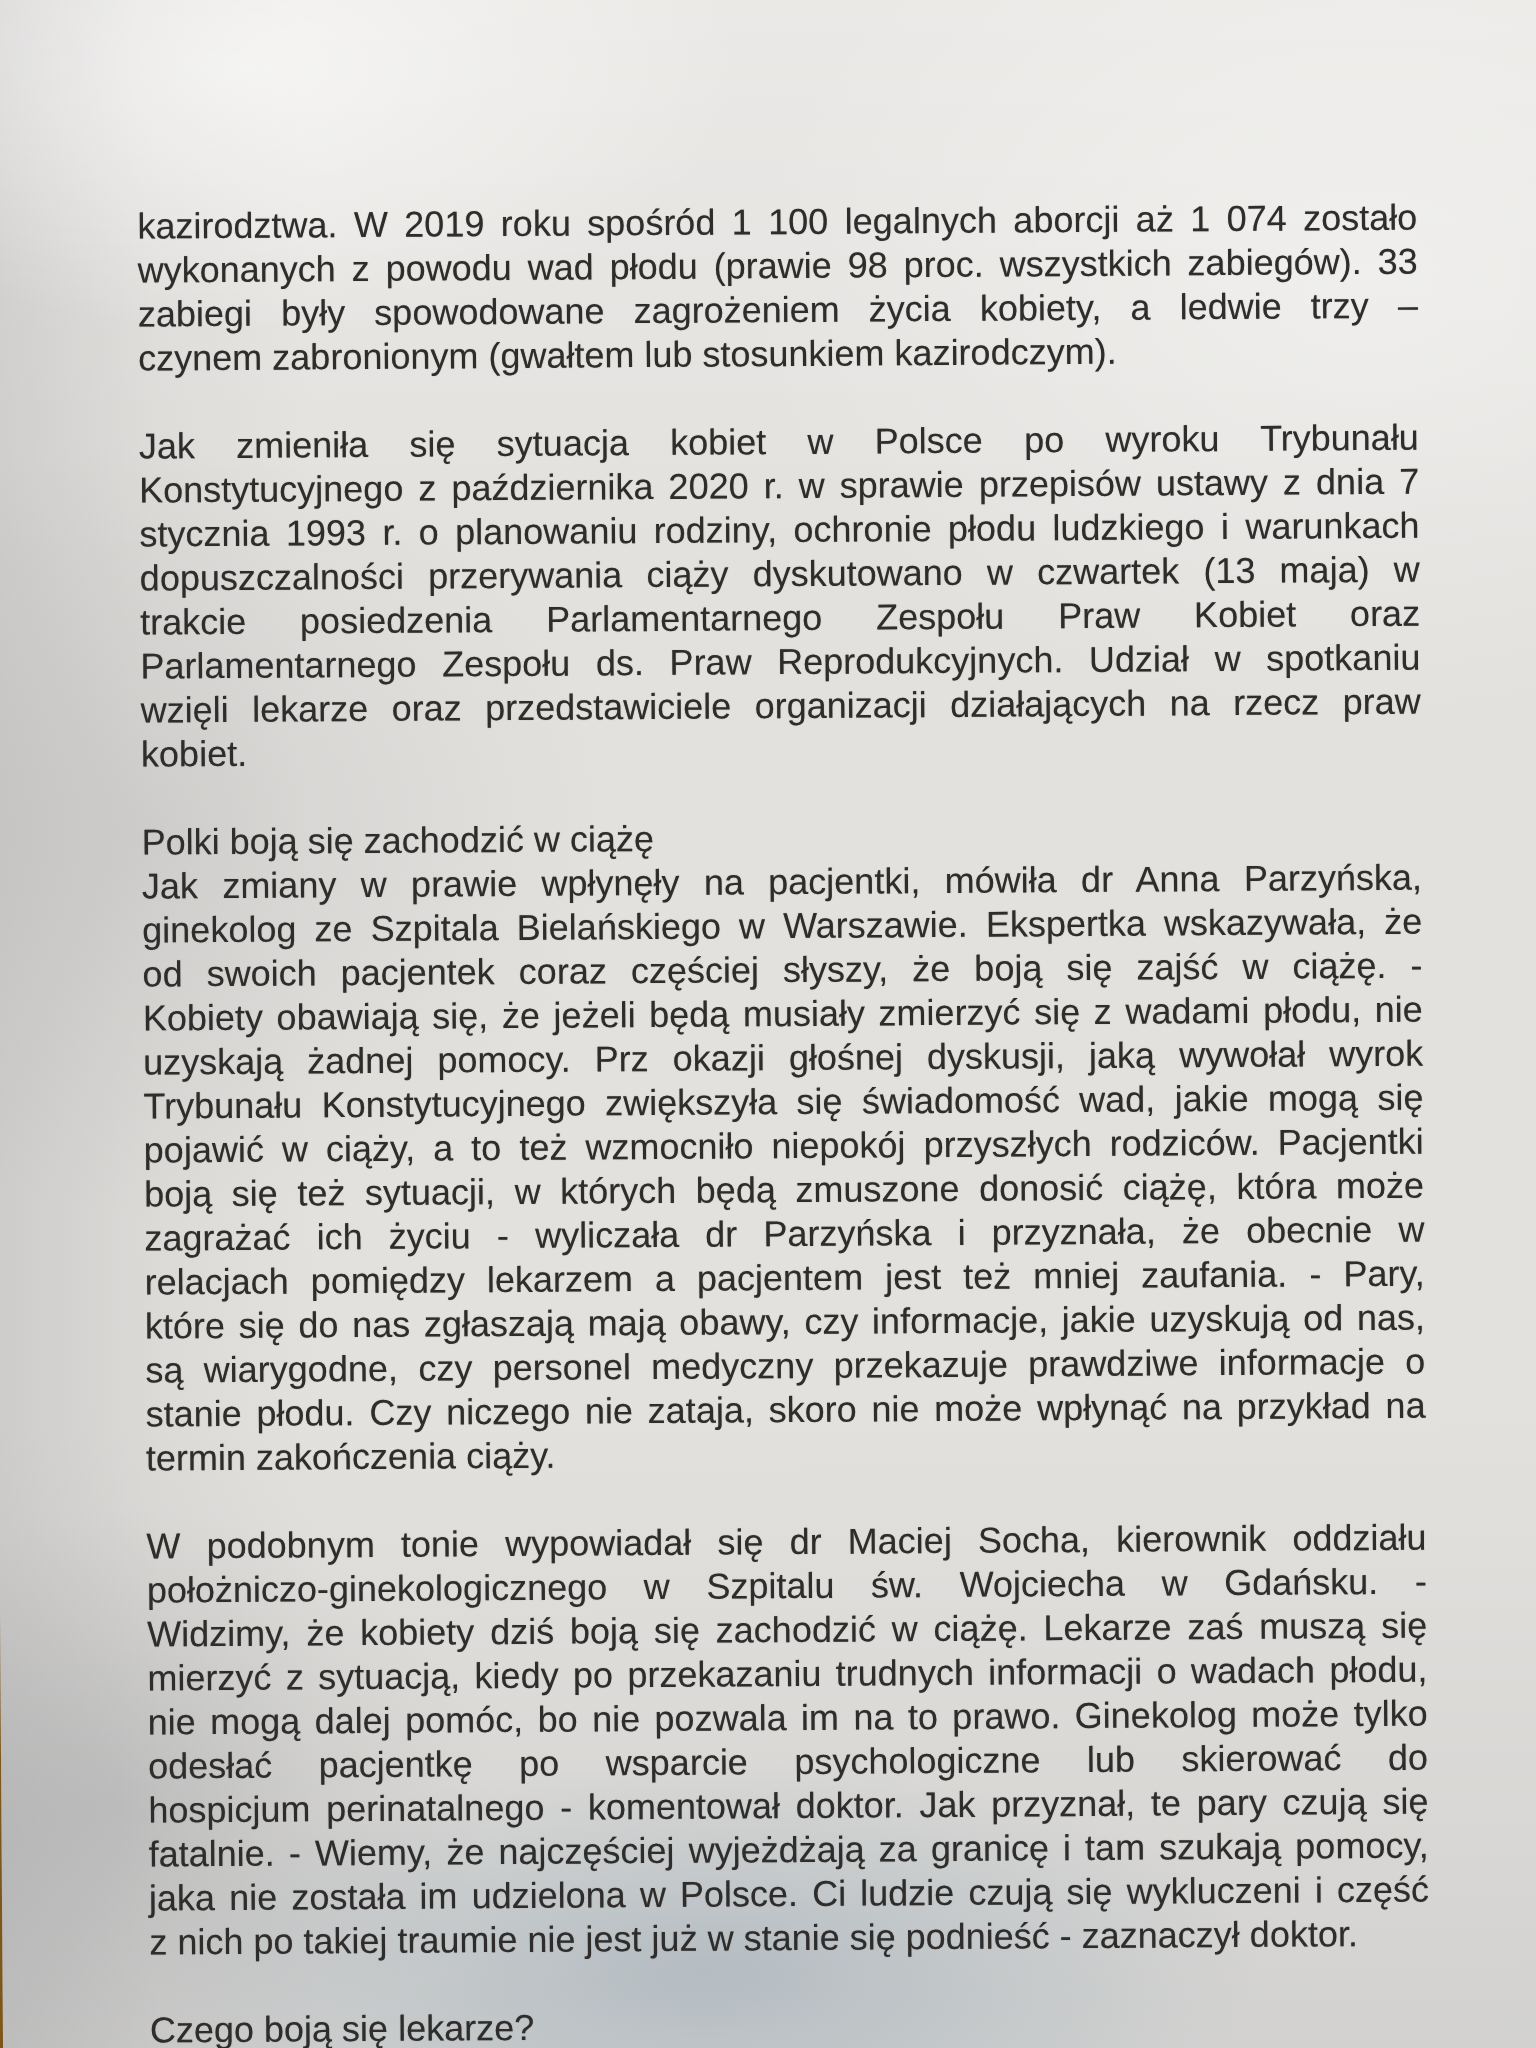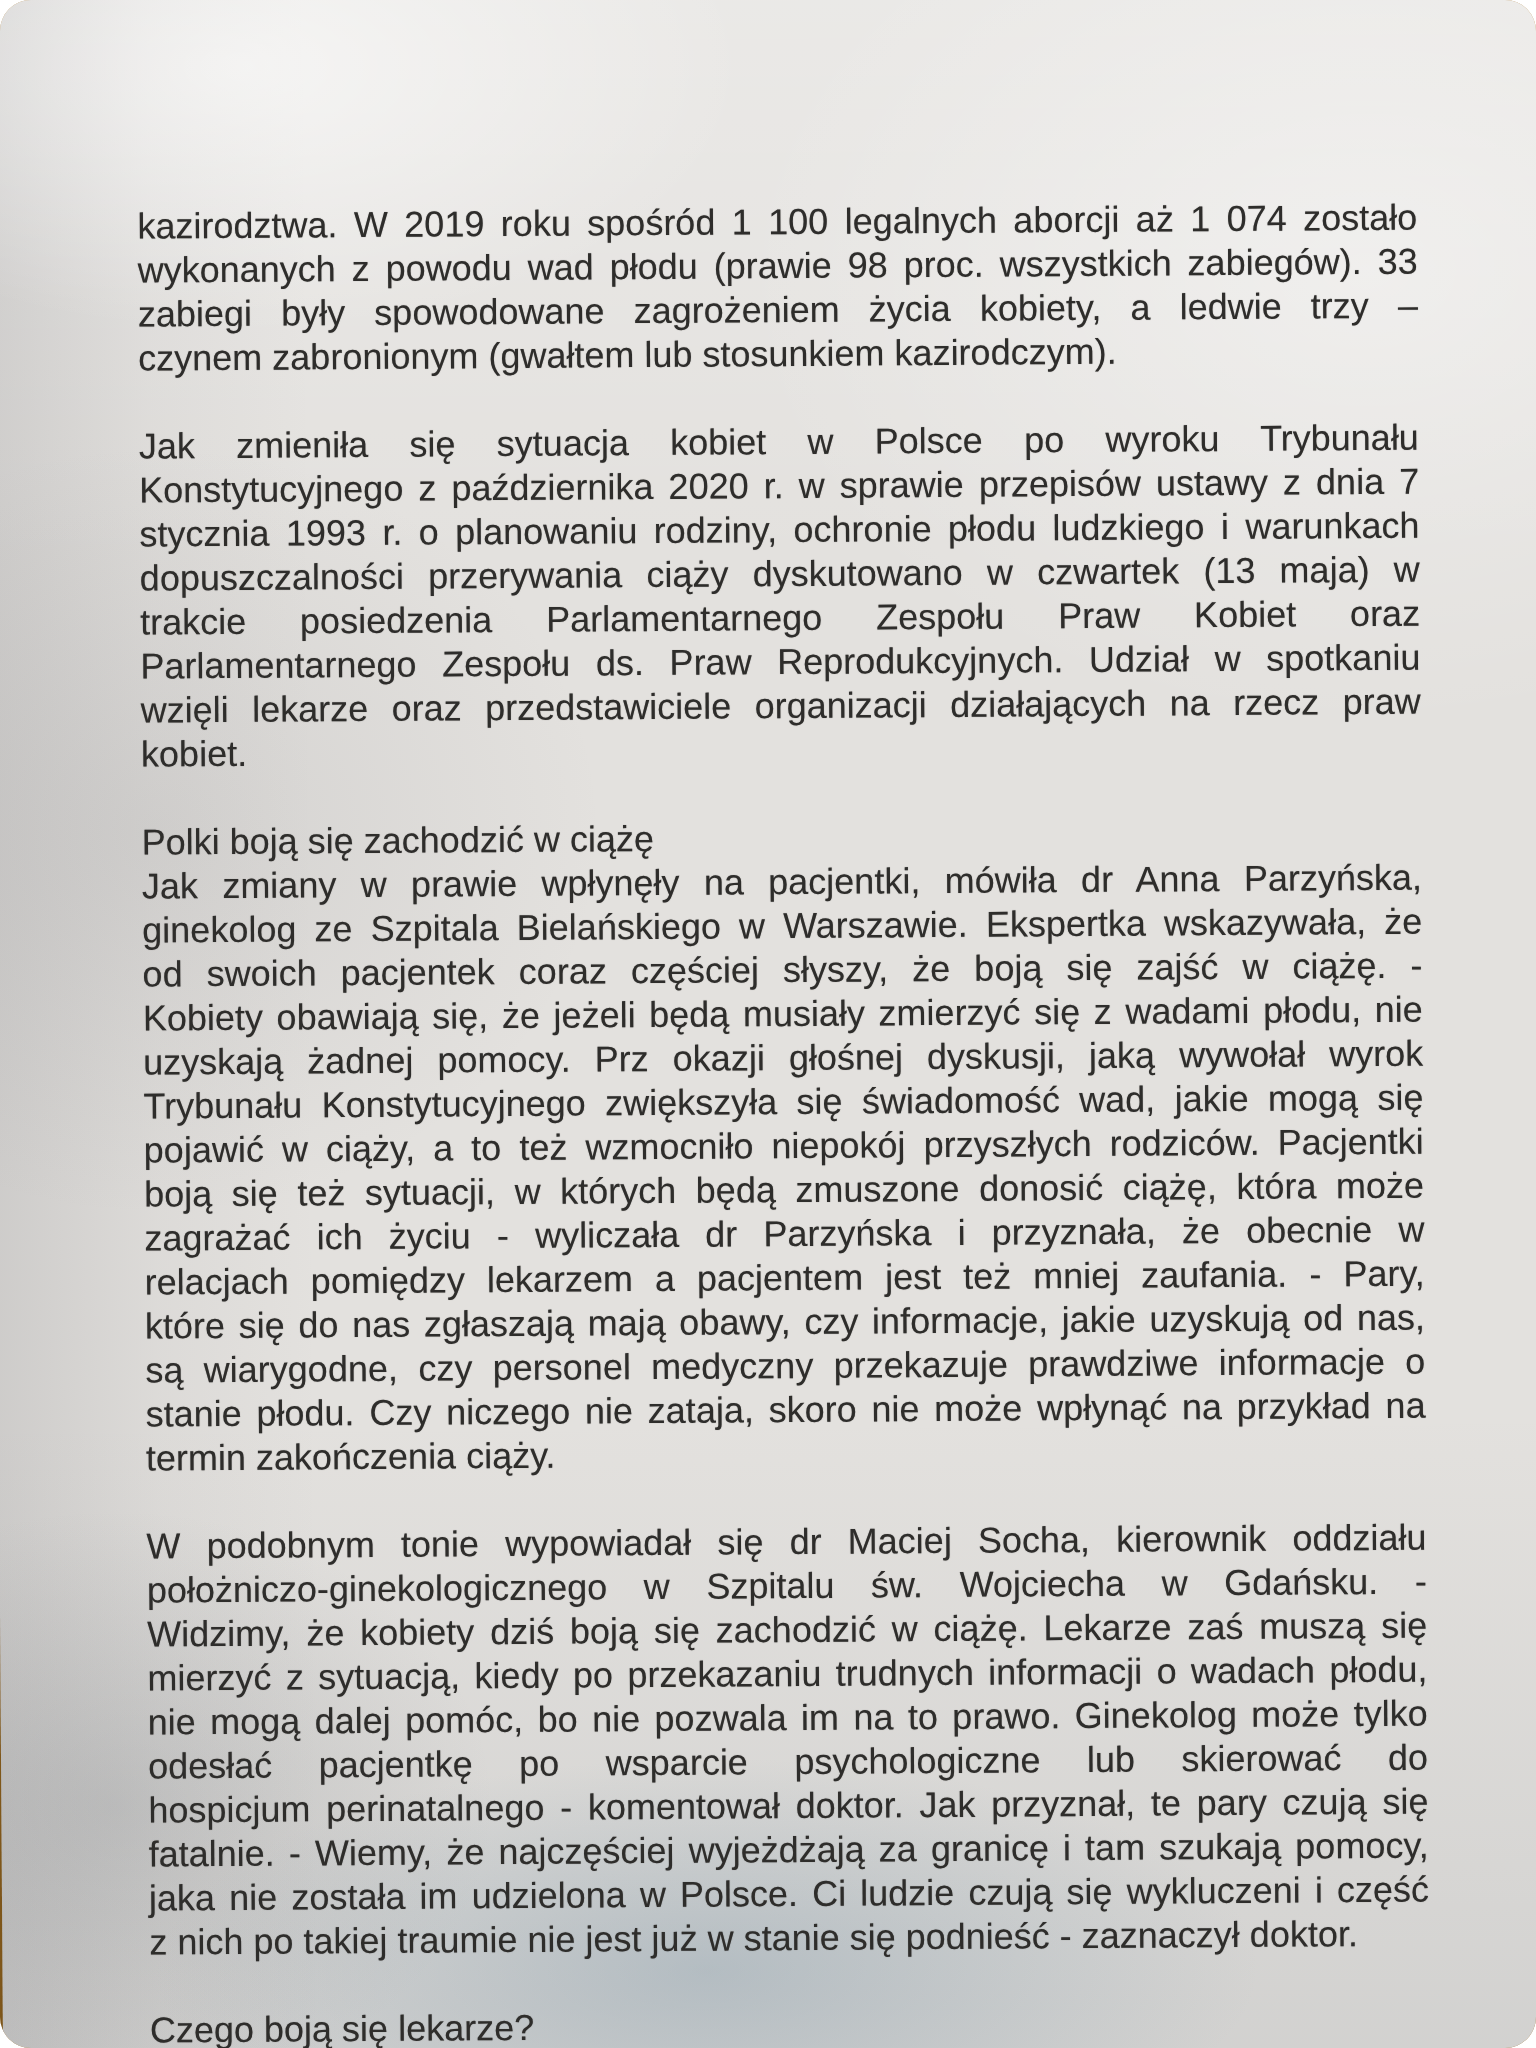--- a/index.html
+++ b/index.html
@@ -11,21 +11,20 @@
     height: 2048px;
     overflow: hidden;
     position: relative;
     font-family: "Liberation Sans", "DejaVu Sans", sans-serif;
   }
   .scene {
     position: absolute;
     inset: 0;
     background: linear-gradient(160deg, var(--table-surface, #c08a38) 0%, #a87527 60%, #96661f 100%);
     overflow: hidden;
-    border-radius: 31px;
   }
   .paper {
     position: absolute;
     left: -4px;
     top: -22px;
     width: 1600px;
     height: 2120px;
     background: var(--paper, #e2e0dd);
     transform: rotate(-0.4deg);
     transform-origin: 50% 50%;

